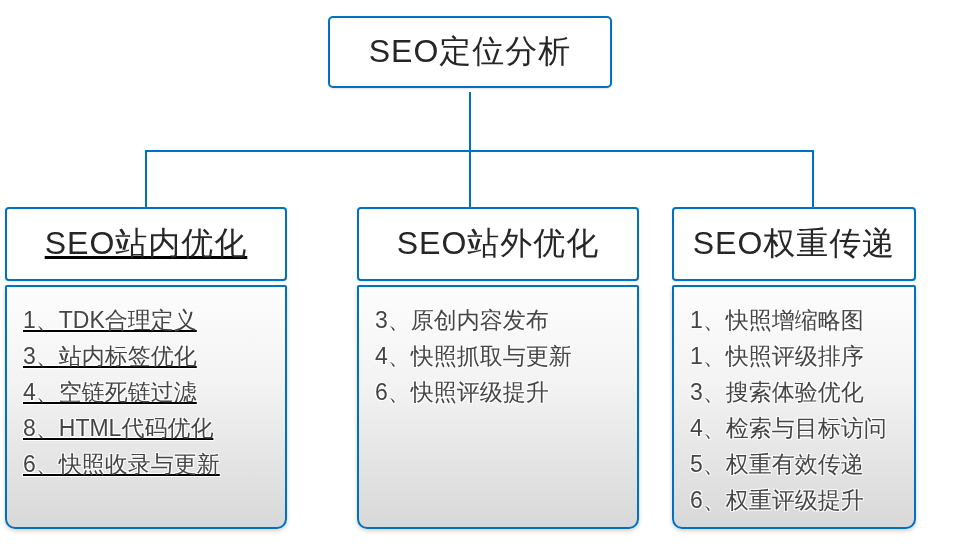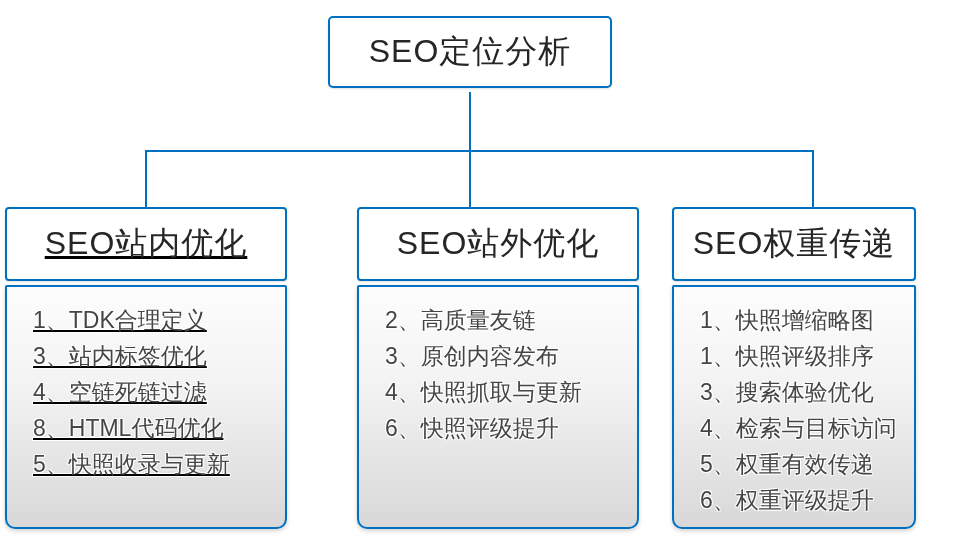--- a/index.html
+++ b/index.html
@@ -56,21 +56,21 @@
     letter-spacing: 1px;
     box-shadow: 0 1px 2px rgba(0,0,0,0.12);
   }
 
   .body-box {
     margin-top: 4px;
     width: 100%; height: 244px;
     border: 2px solid var(--accent);
     border-radius: 2px 2px 10px 10px;
     background: linear-gradient(to bottom, #fdfdfd 0%, #f3f3f4 40%, #d8d8d9 100%);
-    padding: 15px 10px 0 26px;
+    padding: 15px 10px 0 16px;
     box-shadow: 0 2px 4px rgba(0,0,0,0.18);
   }
 
   .item {
     height: 36px; line-height: 36px;
     font-size: 23px;
     color: #454545;
     white-space: nowrap;
     text-shadow:
       -1px -1px 0 rgba(255,255,255,0.9),
@@ -96,30 +96,29 @@
 
   <div class="column col-0">
     <div class="header-box">
       <span>SEO站内优化</span>
     </div>
     <div class="body-box">
       <div class="item">1、TDK合理定义</div>
       <div class="item">3、站内标签优化</div>
       <div class="item">4、空链死链过滤</div>
       <div class="item">8、HTML代码优化</div>
-      <div class="item">5、快照收录与更新</div>
+      <div class="item">6、快照收录与更新</div>
     </div>
   </div>
 
   <div class="column col-1">
     <div class="header-box">
       <span>SEO站外优化</span>
     </div>
     <div class="body-box">
-      <div class="item">2、高质量友链</div>
       <div class="item">3、原创内容发布</div>
       <div class="item">4、快照抓取与更新</div>
       <div class="item">6、快照评级提升</div>
     </div>
   </div>
 
   <div class="column col-2">
     <div class="header-box">
       <span>SEO权重传递</span>
     </div>

